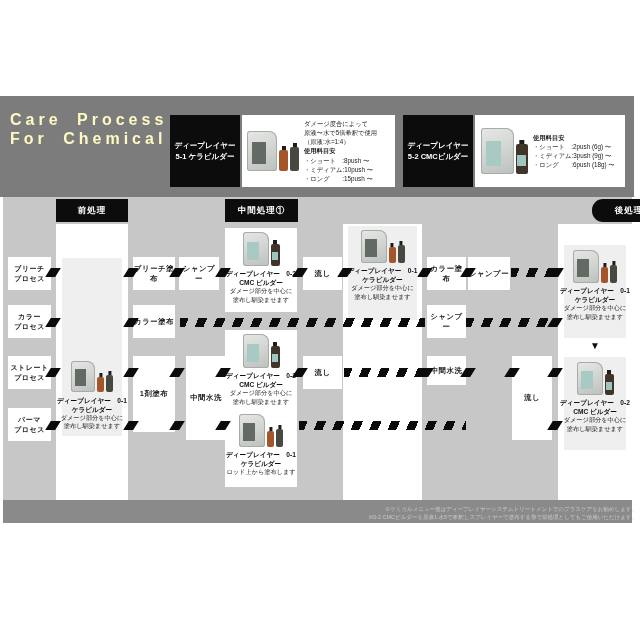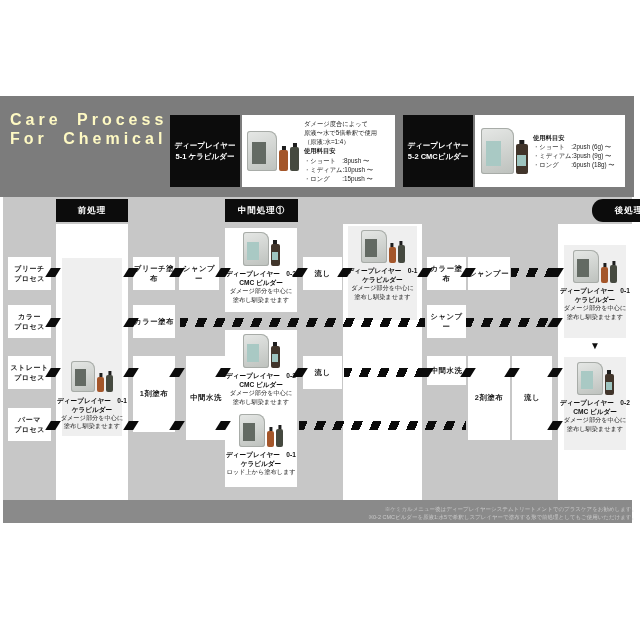--- a/index.html
+++ b/index.html
@@ -163,21 +163,20 @@
   <div class="abs box" style="left:427px;top:257px;width:39px;height:33px;">カラー塗布</div>
   <div class="abs box" style="left:468px;top:257px;width:42px;height:33px;">シャンプー</div>
 
   <div class="abs box" style="left:133px;top:305px;width:42px;height:33px;">カラー塗布</div>
   <div class="abs box" style="left:427px;top:305px;width:39px;height:33px;">シャンプー</div>
 
   <div class="abs box" style="left:133px;top:356px;width:42px;height:76px;">1剤塗布</div>
   <div class="abs box" style="left:186px;top:356px;width:40px;height:84px;">中間水洗</div>
   <div class="abs box" style="left:303px;top:356px;width:39px;height:33px;">流し</div>
   <div class="abs box" style="left:427px;top:356px;width:39px;height:29px;">中間水洗</div>
-  <div class="abs box" style="left:468px;top:356px;width:42px;height:84px;">2剤塗布</div>
   <div class="abs box" style="left:512px;top:356px;width:40px;height:84px;">流し</div>
 
   <div class="abs pbox" style="left:225px;top:228px;width:72px;height:84px;">
     <div class="prod" style="margin-bottom:3px;">
       <div class="pouch" style="width:26px;height:34px;">
           <div class="pl pl02"></div>
         </div>
       <div class="bottle b-brown" style="width:9px;height:22px;">
           <div class="blabel"></div>
         </div>

